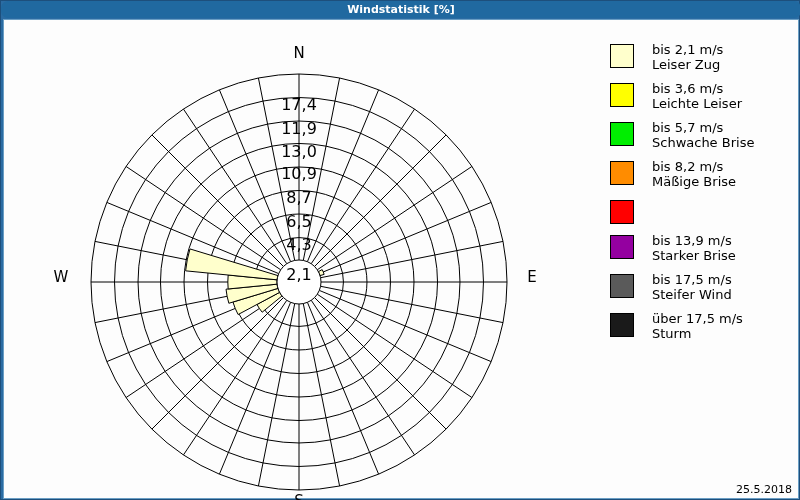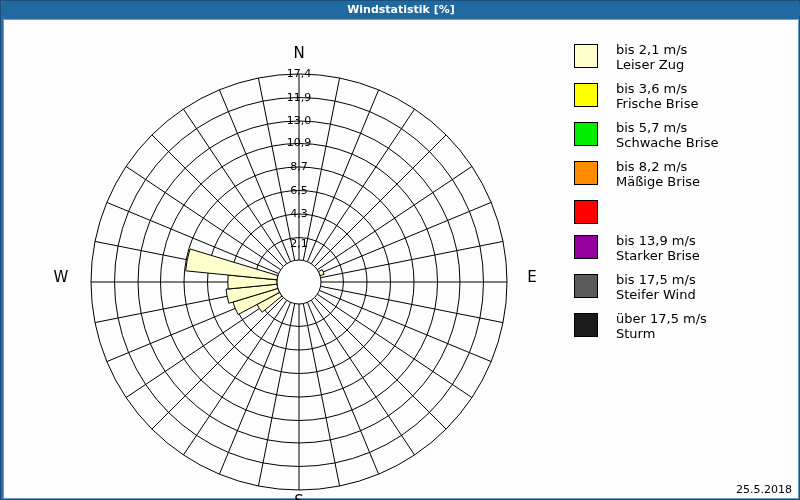--- a/index.html
+++ b/index.html
@@ -55,37 +55,39 @@
     text-align: center;
     width: 30px;
   }
   #label-n { left: 280px; top: 24px; }
   #label-s { left: 280px; top: 472px; }
   #label-w { left: 42px; top: 248px; }
   #label-e { left: 513px; top: 248px; }
   
   .ring-label {
     position: absolute;
-    font-size: 11px;
+    font-size: 16px;
     color: #000000;
     font-family: "DejaVu Sans", sans-serif;
     text-align: center;
     width: 44px;
     background: transparent;
+    margin-top: 28px;
   }
   
   #legend {
     position: absolute;
     left: 570px; top: 22px;
     width: 224px;
   }
   .legend-row {
     display: flex;
     align-items: flex-start;
     margin-bottom: 9px;
+    margin-left: 36px;
   }
   .legend-swatch {
     width: 24px; height: 24px;
     border: 1px solid #000000;
     flex: 0 0 auto;
     margin-top: 2px;
   }
   .legend-text {
     margin-left: 18px;
     font-size: 13px;
@@ -195,21 +197,21 @@
           <div class="legend-swatch" style="background: rgb(255, 255, 204);"></div>
           <div class="legend-text">
             <span class="legend-speed">bis 2,1 m/s</span>
             <span class="legend-name">Leiser Zug</span>
           </div>
         </div>
         <div class="legend-row">
           <div class="legend-swatch" style="background: rgb(255, 255, 0);"></div>
           <div class="legend-text">
             <span class="legend-speed">bis 3,6 m/s</span>
-            <span class="legend-name">Frische Brise</span>
+            <span class="legend-name">Leichte Leiser</span>
           </div>
         </div>
         <div class="legend-row">
           <div class="legend-swatch" style="background: rgb(0, 238, 0);"></div>
           <div class="legend-text">
             <span class="legend-speed">bis 5,7 m/s</span>
             <span class="legend-name">Schwache Brise</span>
           </div>
         </div>
         <div class="legend-row">

